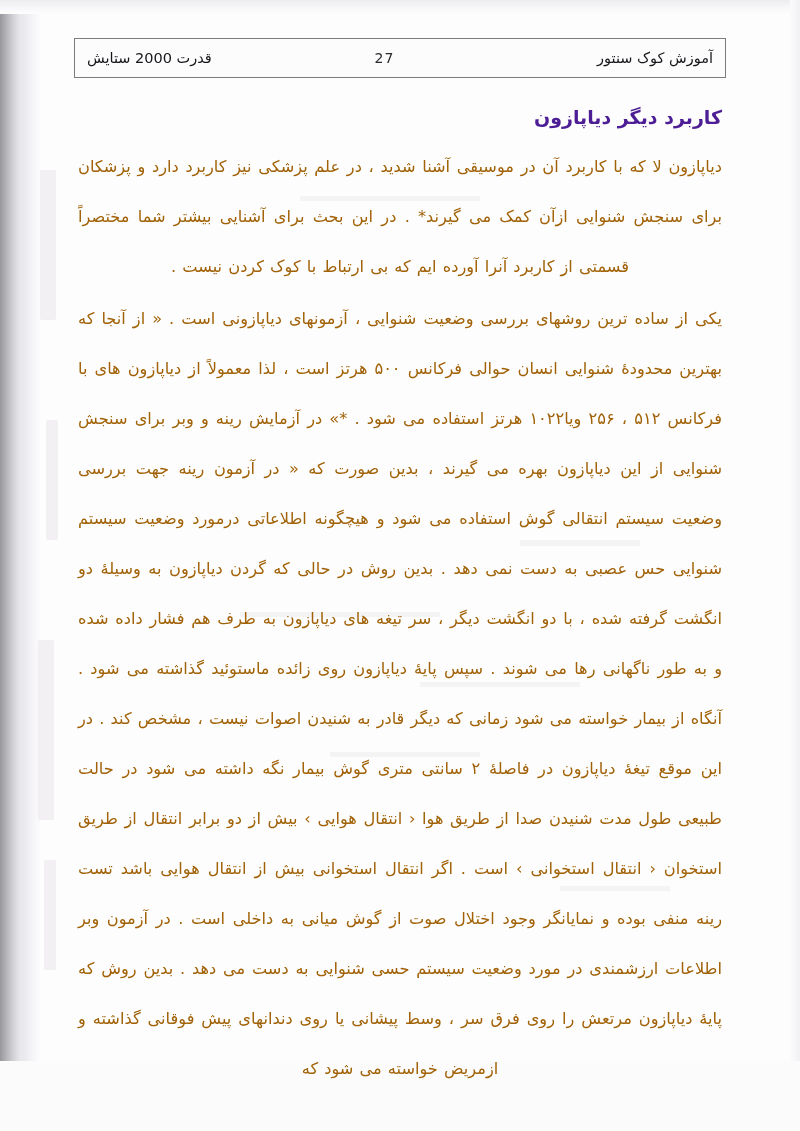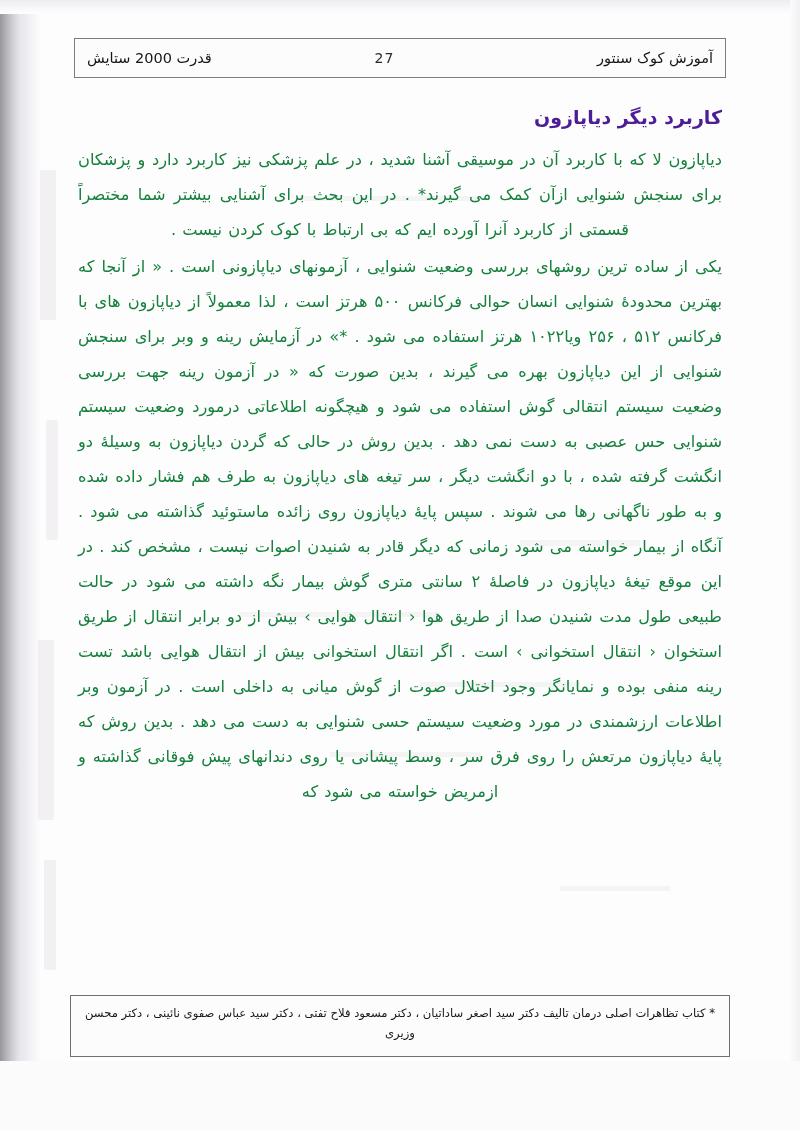--- a/index.html
+++ b/index.html
@@ -110,22 +110,22 @@
     font-size: 19px;
     font-weight: bold;
     color: #4c1d95;
     text-align: right;
     margin: 6px 0 14px 0;
     letter-spacing: .2px;
   }
 
   .para {
     font-size: 16.2px;
-    line-height: 35px;
-    color: #15803d;
+    line-height: 50px;
+    color: #a16207;
     text-align: justify;
     text-align-last: center;
     margin: 0 0 2px 0;
     letter-spacing: .1px;
     word-spacing: 1px;
   }
   .para + .para { margin-top: 0; }
 
   
   .footnote-box {
@@ -187,17 +187,14 @@
   </div>
 
   <div class="content">
     <h2 class="section-title">کاربرد دیگر دیاپازون</h2>
 
     <p class="para">دیاپازون لا که با کاربرد آن در موسیقی آشنا شدید ، در علم پزشکی نیز کاربرد دارد و پزشکان برای سنجش شنوایی ازآن کمک می گیرند* . در این بحث برای آشنایی بیشتر شما مختصراً قسمتی از کاربرد آنرا آورده ایم که بی ارتباط با کوک کردن نیست .</p>
 
     <p class="para">یکی از ساده ترین روشهای بررسی وضعیت شنوایی ، آزمونهای دیاپازونی است . « از آنجا که بهترین محدودهٔ شنوایی انسان حوالی فرکانس ۵۰۰ هرتز است ، لذا معمولاً از دیاپازون های با فرکانس ۵۱۲ ، ۲۵۶ ویا۱۰۲۲ هرتز استفاده می شود . *» در آزمایش رینه و وبر برای سنجش شنوایی از این دیاپازون بهره می گیرند ، بدین صورت که « در آزمون رینه جهت بررسی وضعیت سیستم انتقالی گوش استفاده می شود و هیچگونه اطلاعاتی درمورد وضعیت سیستم شنوایی حس عصبی به دست نمی دهد . بدین روش در حالی که گردن دیاپازون به وسیلهٔ دو انگشت گرفته شده ، با دو انگشت دیگر ، سر تیغه های دیاپازون به طرف هم فشار داده شده و به طور ناگهانی رها می شوند . سپس پایهٔ دیاپازون روی زائده ماستوئید گذاشته می شود . آنگاه از بیمار خواسته می شود زمانی که دیگر قادر به شنیدن اصوات نیست ، مشخص کند . در این موقع تیغهٔ دیاپازون در فاصلهٔ ۲ سانتی متری گوش بیمار نگه داشته می شود در حالت طبیعی طول مدت شنیدن صدا از طریق هوا ‹ انتقال هوایی › بیش از دو برابر انتقال از طریق استخوان ‹ انتقال استخوانی › است . اگر انتقال استخوانی بیش از انتقال هوایی باشد تست رینه منفی بوده و نمایانگر وجود اختلال صوت از گوش میانی به داخلی است . در آزمون وبر اطلاعات ارزشمندی در مورد وضعیت سیستم حسی شنوایی به دست می دهد . بدین روش که پایهٔ دیاپازون مرتعش را روی فرق سر ، وسط پیشانی یا روی دندانهای پیش فوقانی گذاشته و ازمریض خواسته می شود که</p>
   </div>
 
-  <div class="footnote-box">
-    <div class="footnote-text">* کتاب تظاهرات اصلی درمان تالیف دکتر سید اصغر ساداتیان ، دکتر مسعود فلاح تفتی ، دکتر سید عباس صفوی نائینی ، دکتر محسن وزیری</div>
-  </div>
 
 </div>
 
 </body></html>

